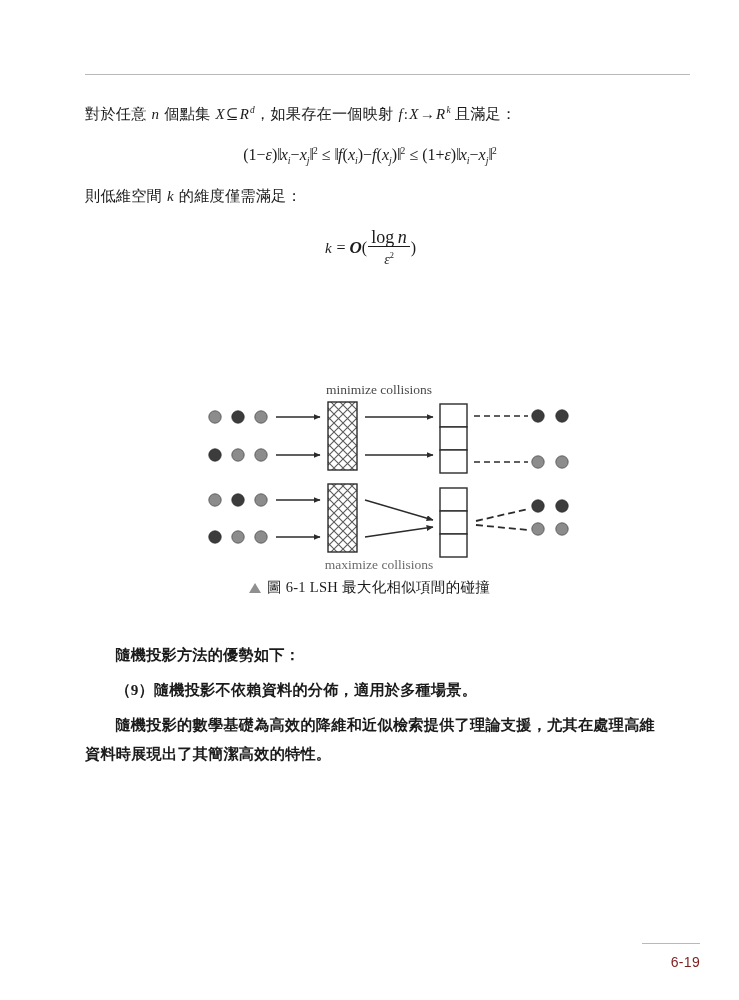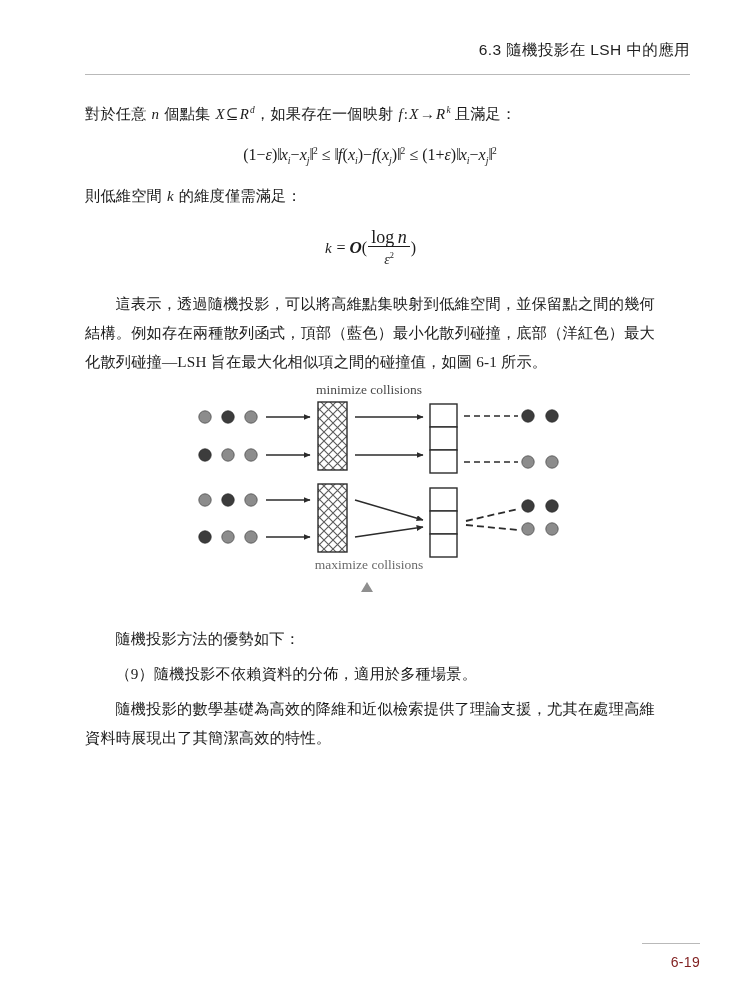--- a/index.html
+++ b/index.html
@@ -116,21 +116,21 @@
   .frac .den {
     padding: 1px 3px 0 3px;
     font-size: 14px;
     line-height: 15px;
   }
   .bigO { font-weight: bold; font-style: italic; font-size: 17px; }
 
   
   .figure {
     position: absolute;
-    left: 0;
+    left: 10px;
     top: 378px;
     width: 687px;
     height: 225px;
   }
   .figure-caption {
     position: absolute;
     top: 578px;
     left: 0;
     width: 739px;
     text-align: center;
@@ -166,21 +166,20 @@
     font-size: 14px;
     color: #7f1d1d;
     letter-spacing: 0.3px;
   }
 </style>
 </head>
 <body>
 
 <div class="page">
 
-  <div class="running-head">6.3  隨機投影在 LSH 中的應用</div>
   <div class="header-rule"></div>
 
   <div class="content">
 
     <p class="para"><span>對於任意 </span><span class="mathi">n</span><span> 個點集 </span><span class="mathi">X</span><span class="mathr">⊆</span><span class="mathi">R</span><sup class="sm">d</sup><span>，如果存在一個映射 </span><span class="mathi">f</span><span class="mathr">:</span><span class="mathi">X</span><span class="mathr">→</span><span class="mathi">R</span><sup class="sm">k</sup><span> 且滿足：</span></p>
 
     <div class="eq-block eq1">
       <span class="eq-inline">
         <span class="nb">(1−</span>ε<span class="nb">)</span><span class="bars">‖</span><span>x</span><sub class="sm">i</sub><span class="nb">−</span><span>x</span><sub class="sm">j</sub><span class="bars">‖</span><span class="powsq">2</span>
         <span class="nb">≤</span>
@@ -194,21 +193,20 @@
 
     <div class="eq-block eq2">
       <span class="eq-inline"><span class="mathi">k</span>
         <span class="nb">=</span>
         <span class="bigO">O</span><span class="nb">(</span><span class="frac">
             <span class="num mathr">log <i>n</i></span>
             <span class="den">ε<span class="powsq">2</span></span>
           </span><span class="nb">)</span></span>
     </div>
 
-    <p class="para indent">這表示，透過隨機投影，可以將高維點集映射到低維空間，並保留點之間的幾何結構。例如存在兩種散列函式，頂部（藍色）最小化散列碰撞，底部（洋紅色）最大化散列碰撞—LSH 旨在最大化相似項之間的碰撞值，如圖 6-1 所示。</p>
   </div>
 
   <div class="figure">
     <svg width="739" height="225" viewBox="0 0 739 225" xmlns="http://www.w3.org/2000/svg">
       <defs>
         <pattern id="crosshatch" width="9" height="9" patternUnits="userSpaceOnUse">
           <rect width="9" height="9" fill="#ffffff"></rect>
           <path d="M0,0 L9,9 M9,0 L0,9" stroke="#5a5a5a" stroke-width="1.1"></path>
         </pattern>
         <marker id="arrowhead" markerWidth="7" markerHeight="6" refX="6.4" refY="3" orient="auto" markerUnits="userSpaceOnUse">
@@ -289,23 +287,23 @@
       </g>
       <g>
         <circle cx="528" cy="151" r="6.2" fill="#8c8c8c" stroke="#4f4f4f" stroke-width="0.8"></circle>
         <circle cx="552" cy="151" r="6.2" fill="#8c8c8c" stroke="#4f4f4f" stroke-width="0.8"></circle>
       </g>
 
       <text x="369" y="191" text-anchor="middle" font-family="Liberation Serif, DejaVu Serif, serif" font-size="13.5" fill="#6a6a6a">maximize collisions</text>
     </svg>
   </div>
 
-  <div class="figure-caption"><span class="tri"></span></div>
-
-  <div class="content" style="top: 624px;">
+  <div class="figure-caption"><span class="tri"></span><span>圖 6-1  LSH 最大化相似項間的碰撞</span></div>
+
+  <div class="content" style="top: 640px; font-weight: bold;">
     <p class="para indent">隨機投影方法的優勢如下：</p>
     <p class="para indent">（9）隨機投影不依賴資料的分佈，適用於多種場景。</p>
     <p class="para indent">隨機投影的數學基礎為高效的降維和近似檢索提供了理論支援，尤其在處理高維資料時展現出了其簡潔高效的特性。</p>
   </div>
 
   <div class="footer-rule"></div>
   <div class="folio">6-19</div>
 
 </div>
 

